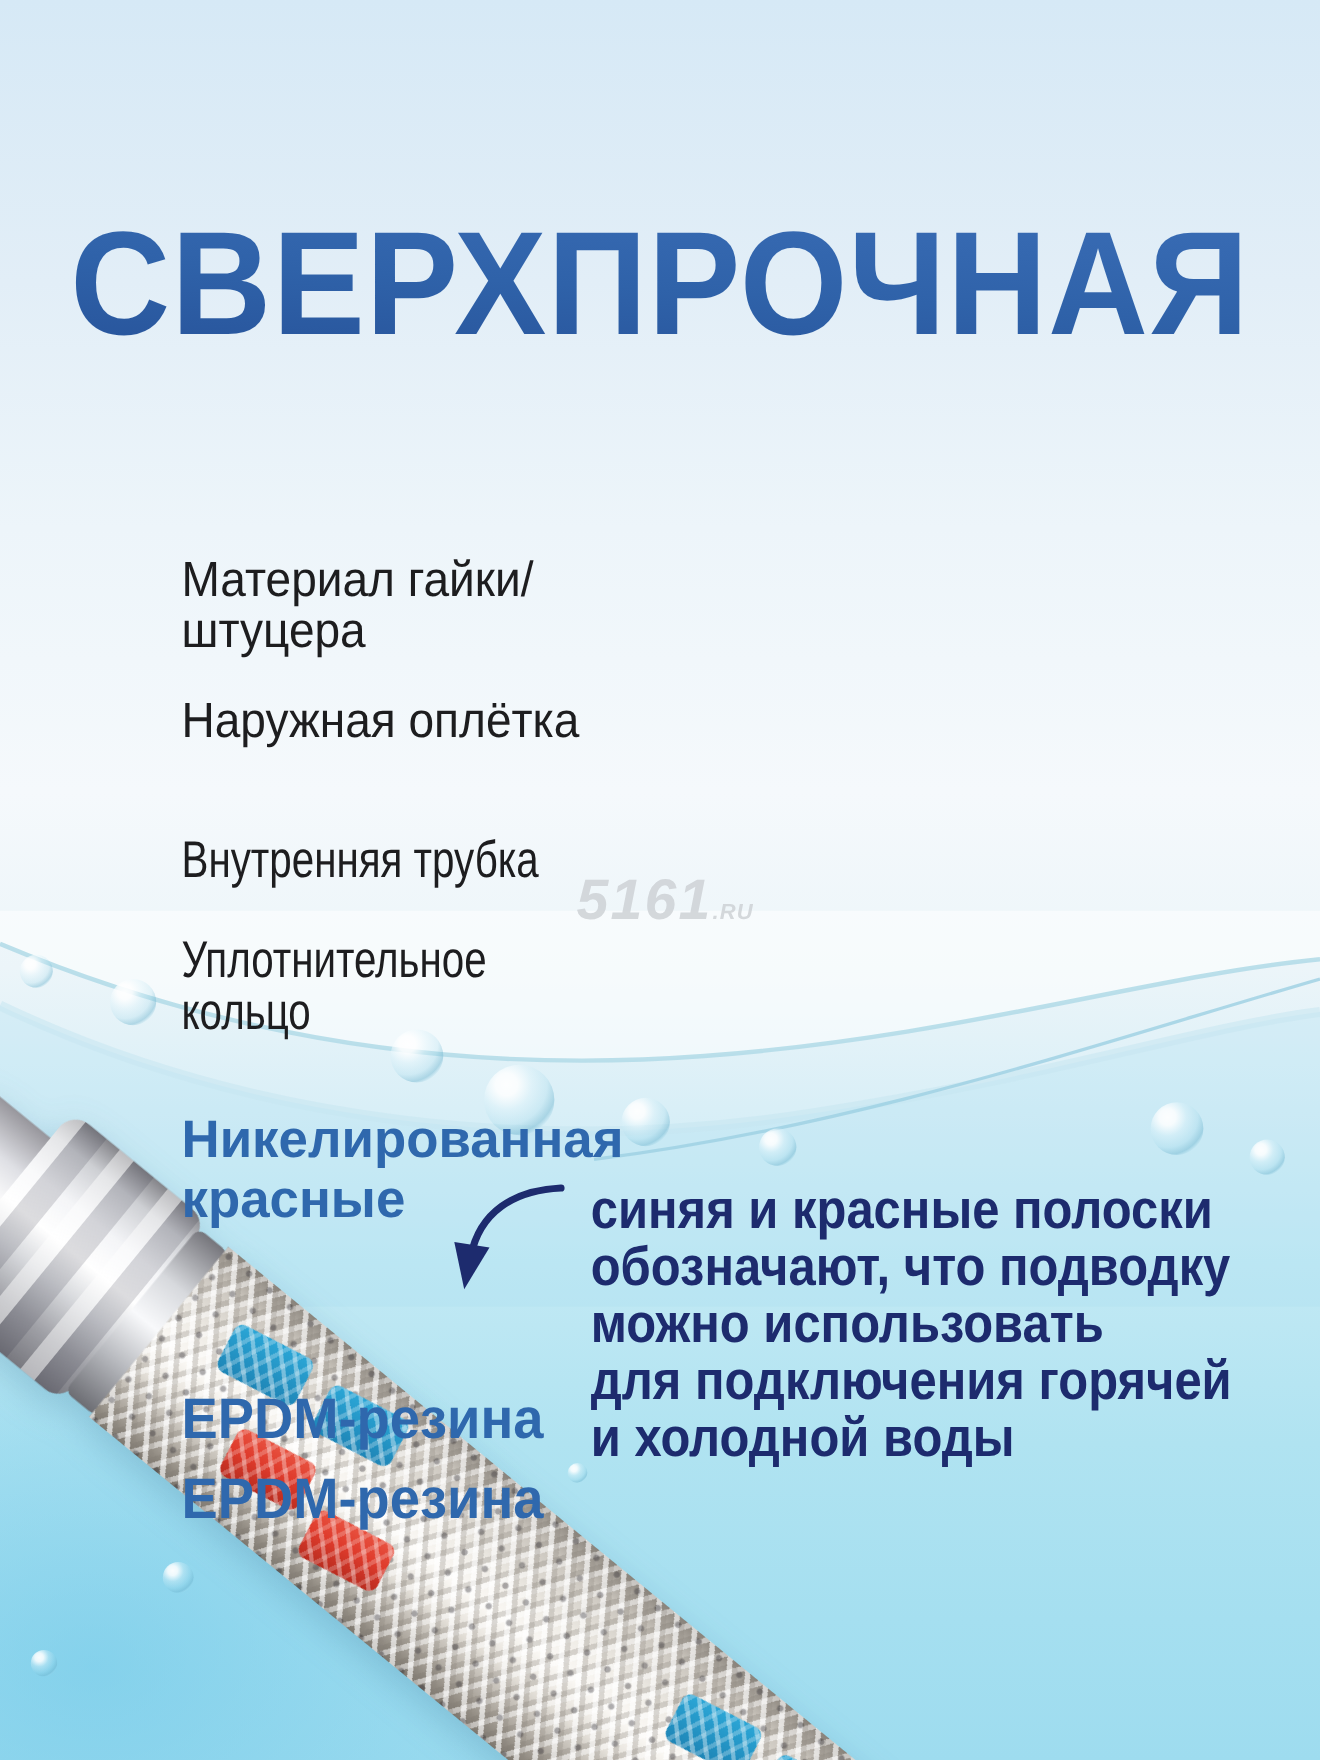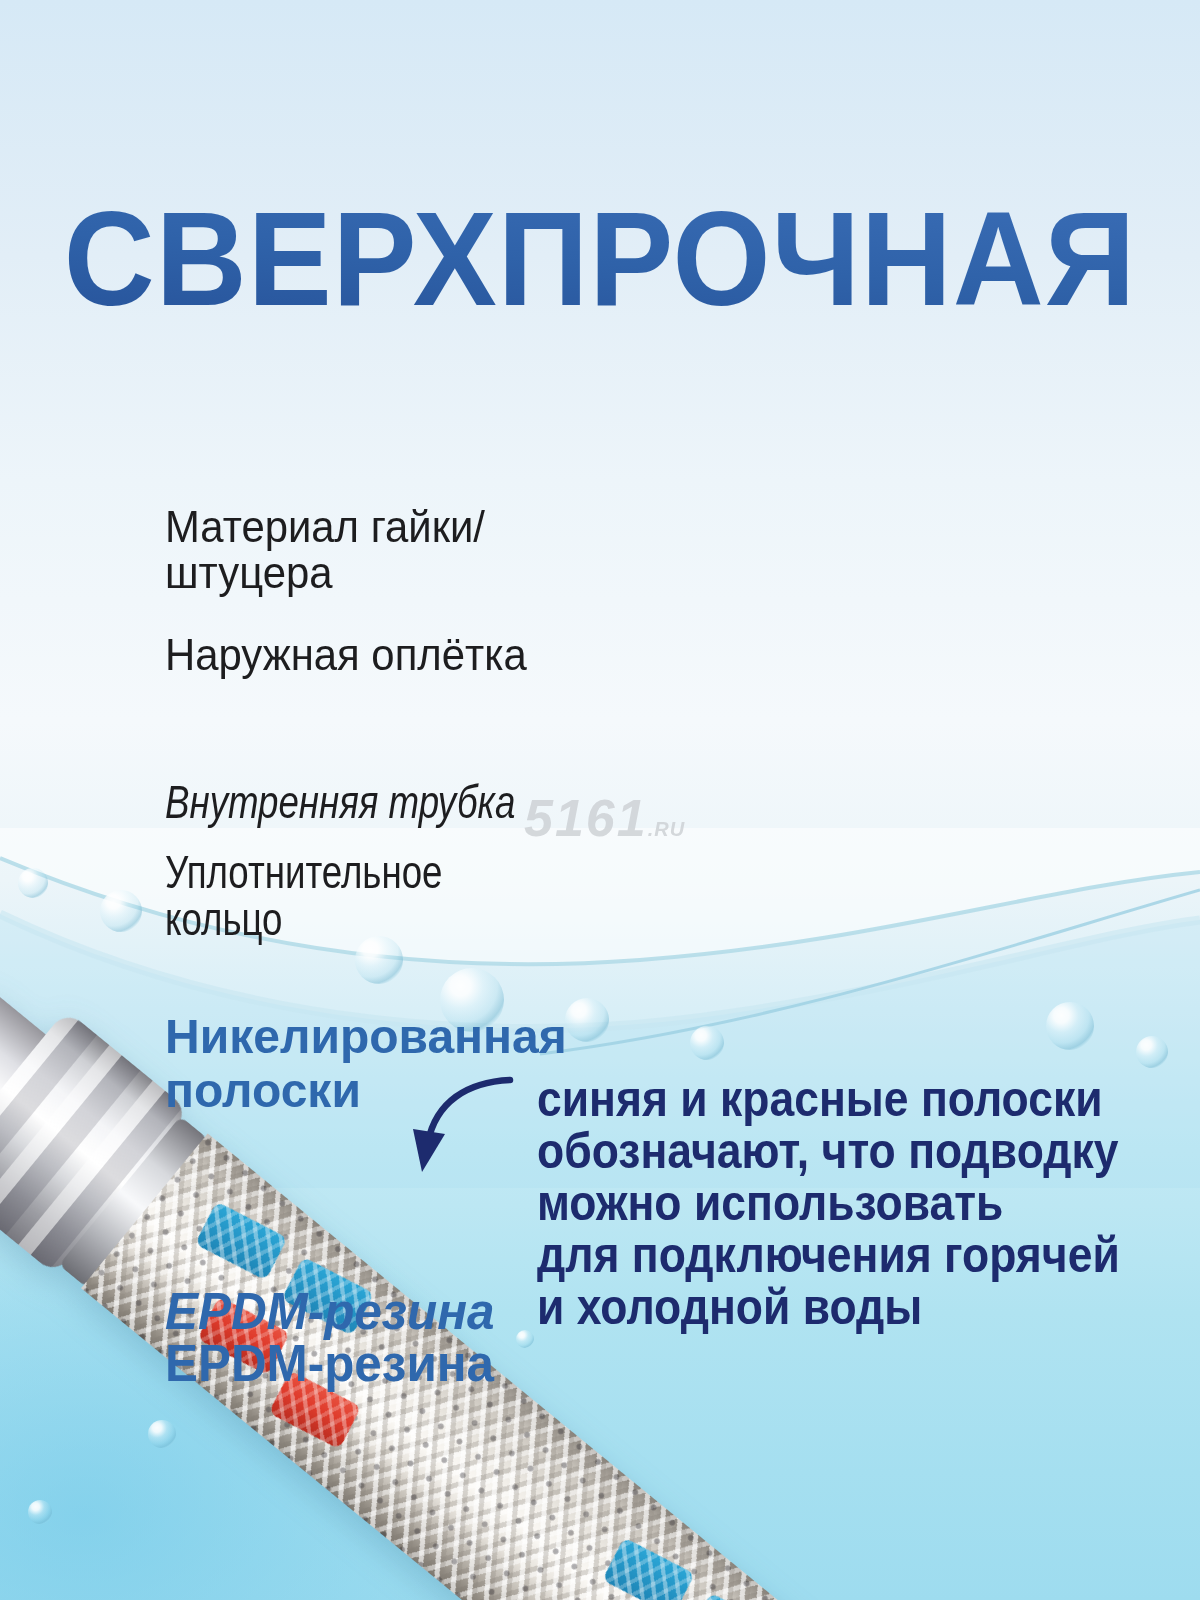--- a/index.html
+++ b/index.html
@@ -55,21 +55,21 @@
       linear-gradient(180deg,#e85240 0%,var(--stripe-red) 45%,#b92c1f 100%);}
   
   .title{position:absolute;left:0;right:0;top:192px;z-index:5;text-align:center;
     font-size:134px;line-height:1;font-weight:700;letter-spacing:1px;
     transform:scaleX(.94);transform-origin:50% 0;
     background:linear-gradient(183deg,var(--title-blue-top) 0%,var(--title-blue-mid) 52%,var(--title-blue-bottom) 100%);
     -webkit-background-clip:text;background-clip:text;
     -webkit-text-fill-color:transparent;color:var(--title-blue-mid);}
   .specs{position:absolute;left:0;top:0;width:1200px;height:1000px;z-index:5;}
   .spec-row{position:absolute;left:165px;right:30px;display:flex;align-items:flex-start;flex-direction:column;}
-  .r1{top:504px;} .r2{top:632px;} .r3{top:778px;font-style:italic;} .r4{top:848px;}
+  .r1{top:504px;} .r2{top:632px;} .r3{top:757px;} .r4{top:848px;}
   .spec-label{flex:0 0 512px;font-size:45px;line-height:46px;font-weight:400;
     color:var(--label-black);white-space:pre-line;
     transform:scaleX(.93);transform-origin:left top;}
   .r3 .spec-label,.r4 .spec-label{font-size:47px;line-height:47px;transform:scaleX(.78);}
   .spec-value{font-size:48px;line-height:54px;font-weight:700;color:var(--value-blue);
     white-space:pre-line;margin-top:-6px;transform:scaleX(1);transform-origin:left top;}
   .r3 .spec-value,.r4 .spec-value{font-size:52px;transform:scaleX(.95);}
   .r4 .spec-value{margin-top:-24px;}
   .watermark{position:absolute;left:524px;top:788px;z-index:4;font-style:italic;font-weight:700;
     color:var(--watermark-gray);opacity:.85;letter-spacing:2px;white-space:nowrap;}
@@ -126,21 +126,21 @@
 
   </div>
 
   <h1 class="title">СВЕРХПРОЧНАЯ</h1>
 
   <section class="specs">
     <div class="spec-row r1">
       <div class="spec-label">Материал гайки/
 штуцера</div>
       <div class="spec-value">Никелированная
-полоски</div>
+красные</div>
     </div>
     <div class="spec-row r2">
       <div class="spec-label">Наружная оплётка</div>
     </div>
     <div class="spec-row r3">
       <div class="spec-label">Внутренняя трубка</div>
       <div class="spec-value">EPDM-резина</div>
     </div>
     <div class="spec-row r4">
       <div class="spec-label">Уплотнительное

